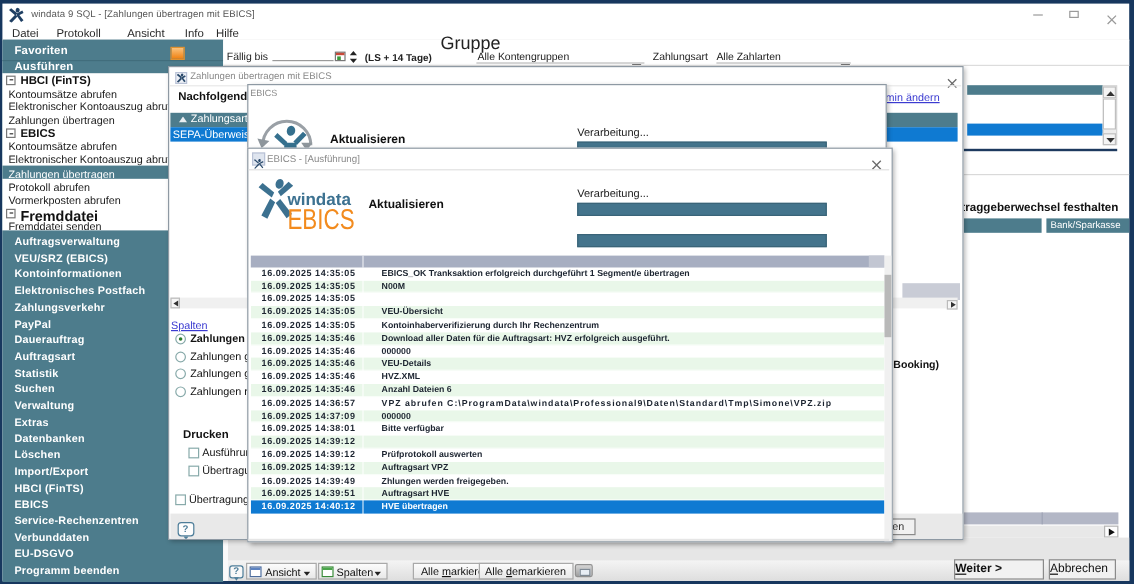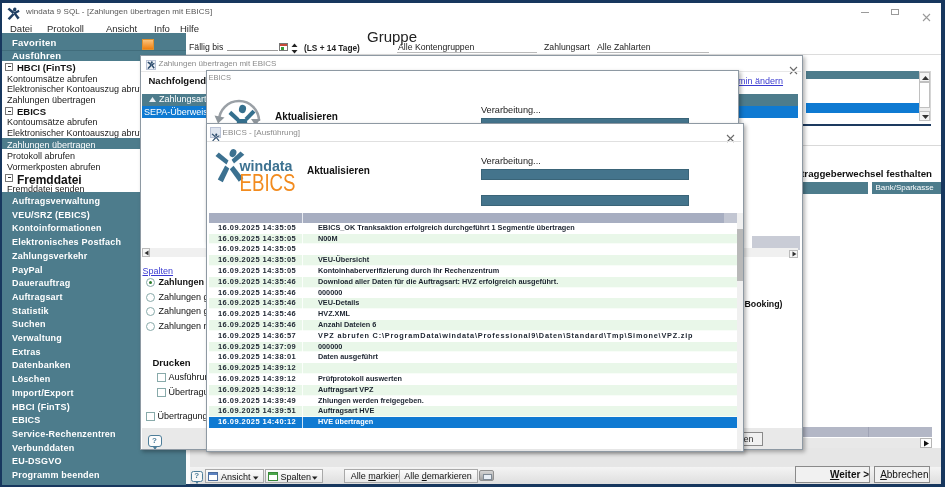--- a/index.html
+++ b/index.html
@@ -6,21 +6,21 @@
 .ab{position:absolute}
 .win{left:2px;top:3px;width:939px;height:481px;background:#fff}
 .sideitem{position:absolute;left:12px;color:#fff;font-weight:bold;font-size:9px;letter-spacing:.2px;white-space:nowrap;z-index:2}
 .dlg{position:absolute;background:#fff;border:1px solid #8e99a3;box-shadow:2px 2px 4px rgba(0,0,0,.3);overflow:hidden}
 .dtitle{color:#8a8a8a;font-size:9px}
 .logrow{position:relative;width:100%;height:10.8px;box-sizing:border-box;font-size:7.5px;font-weight:bold;color:#1c2430;line-height:10.5px;white-space:nowrap}
 .lr-t{position:absolute;left:9px;top:0;letter-spacing:.45px}
 .lr-m{position:absolute;left:109px;top:0;font-size:7.3px}
 .g{background:#e9f7e9;border-bottom:1px solid #f8fdf8}
 .w{background:#fff}
-.btn{position:absolute;background:#f1f1f1;border:1px solid #8a8a8a;font-size:10px;color:#111;text-align:right;box-sizing:border-box}
+.btn{position:absolute;background:#f1f1f1;border:1px solid #8a8a8a;font-size:10px;color:#111;text-align:left;box-sizing:border-box}
 .bbtn{position:absolute;border:1px solid #a9a9a9;background:linear-gradient(#fcfcfc,#e8e8e8);box-sizing:border-box;font-size:9px;color:#111;white-space:nowrap}
 u{text-decoration:underline}
 </style></head>
 <body>
 <div class="ab win"></div>
 
 <div class="ab" style="left:7px;top:6px;width:13px;height:13px">
 <svg width="13" height="13" viewBox="0 0 13 13">
       <rect x="0" y="0" width="13" height="13" fill="#fff"></rect>
       <g fill="#1f3f63">
@@ -356,21 +356,21 @@
       <div class="logrow w" style="">
         <span class="lr-t">16.09.2025 14:36:57</span>
         <span class="lr-m"><span style="letter-spacing:.8px">VPZ abrufen C:\ProgramData\windata\Professional9\Daten\Standard\Tmp\Simone\VPZ.zip</span></span>
       </div>
       <div class="logrow g" style="">
         <span class="lr-t">16.09.2025 14:37:09</span>
         <span class="lr-m">000000</span>
       </div>
       <div class="logrow w" style="">
         <span class="lr-t">16.09.2025 14:38:01</span>
-        <span class="lr-m">Daten ausgeführt</span>
+        <span class="lr-m">Bitte verfügbar</span>
       </div>
       <div class="logrow g" style="">
         <span class="lr-t">16.09.2025 14:39:12</span>
         <span class="lr-m"></span>
       </div>
       <div class="logrow w" style="">
         <span class="lr-t">16.09.2025 14:39:12</span>
         <span class="lr-m">Prüfprotokoll auswerten</span>
       </div>
       <div class="logrow g" style="">

